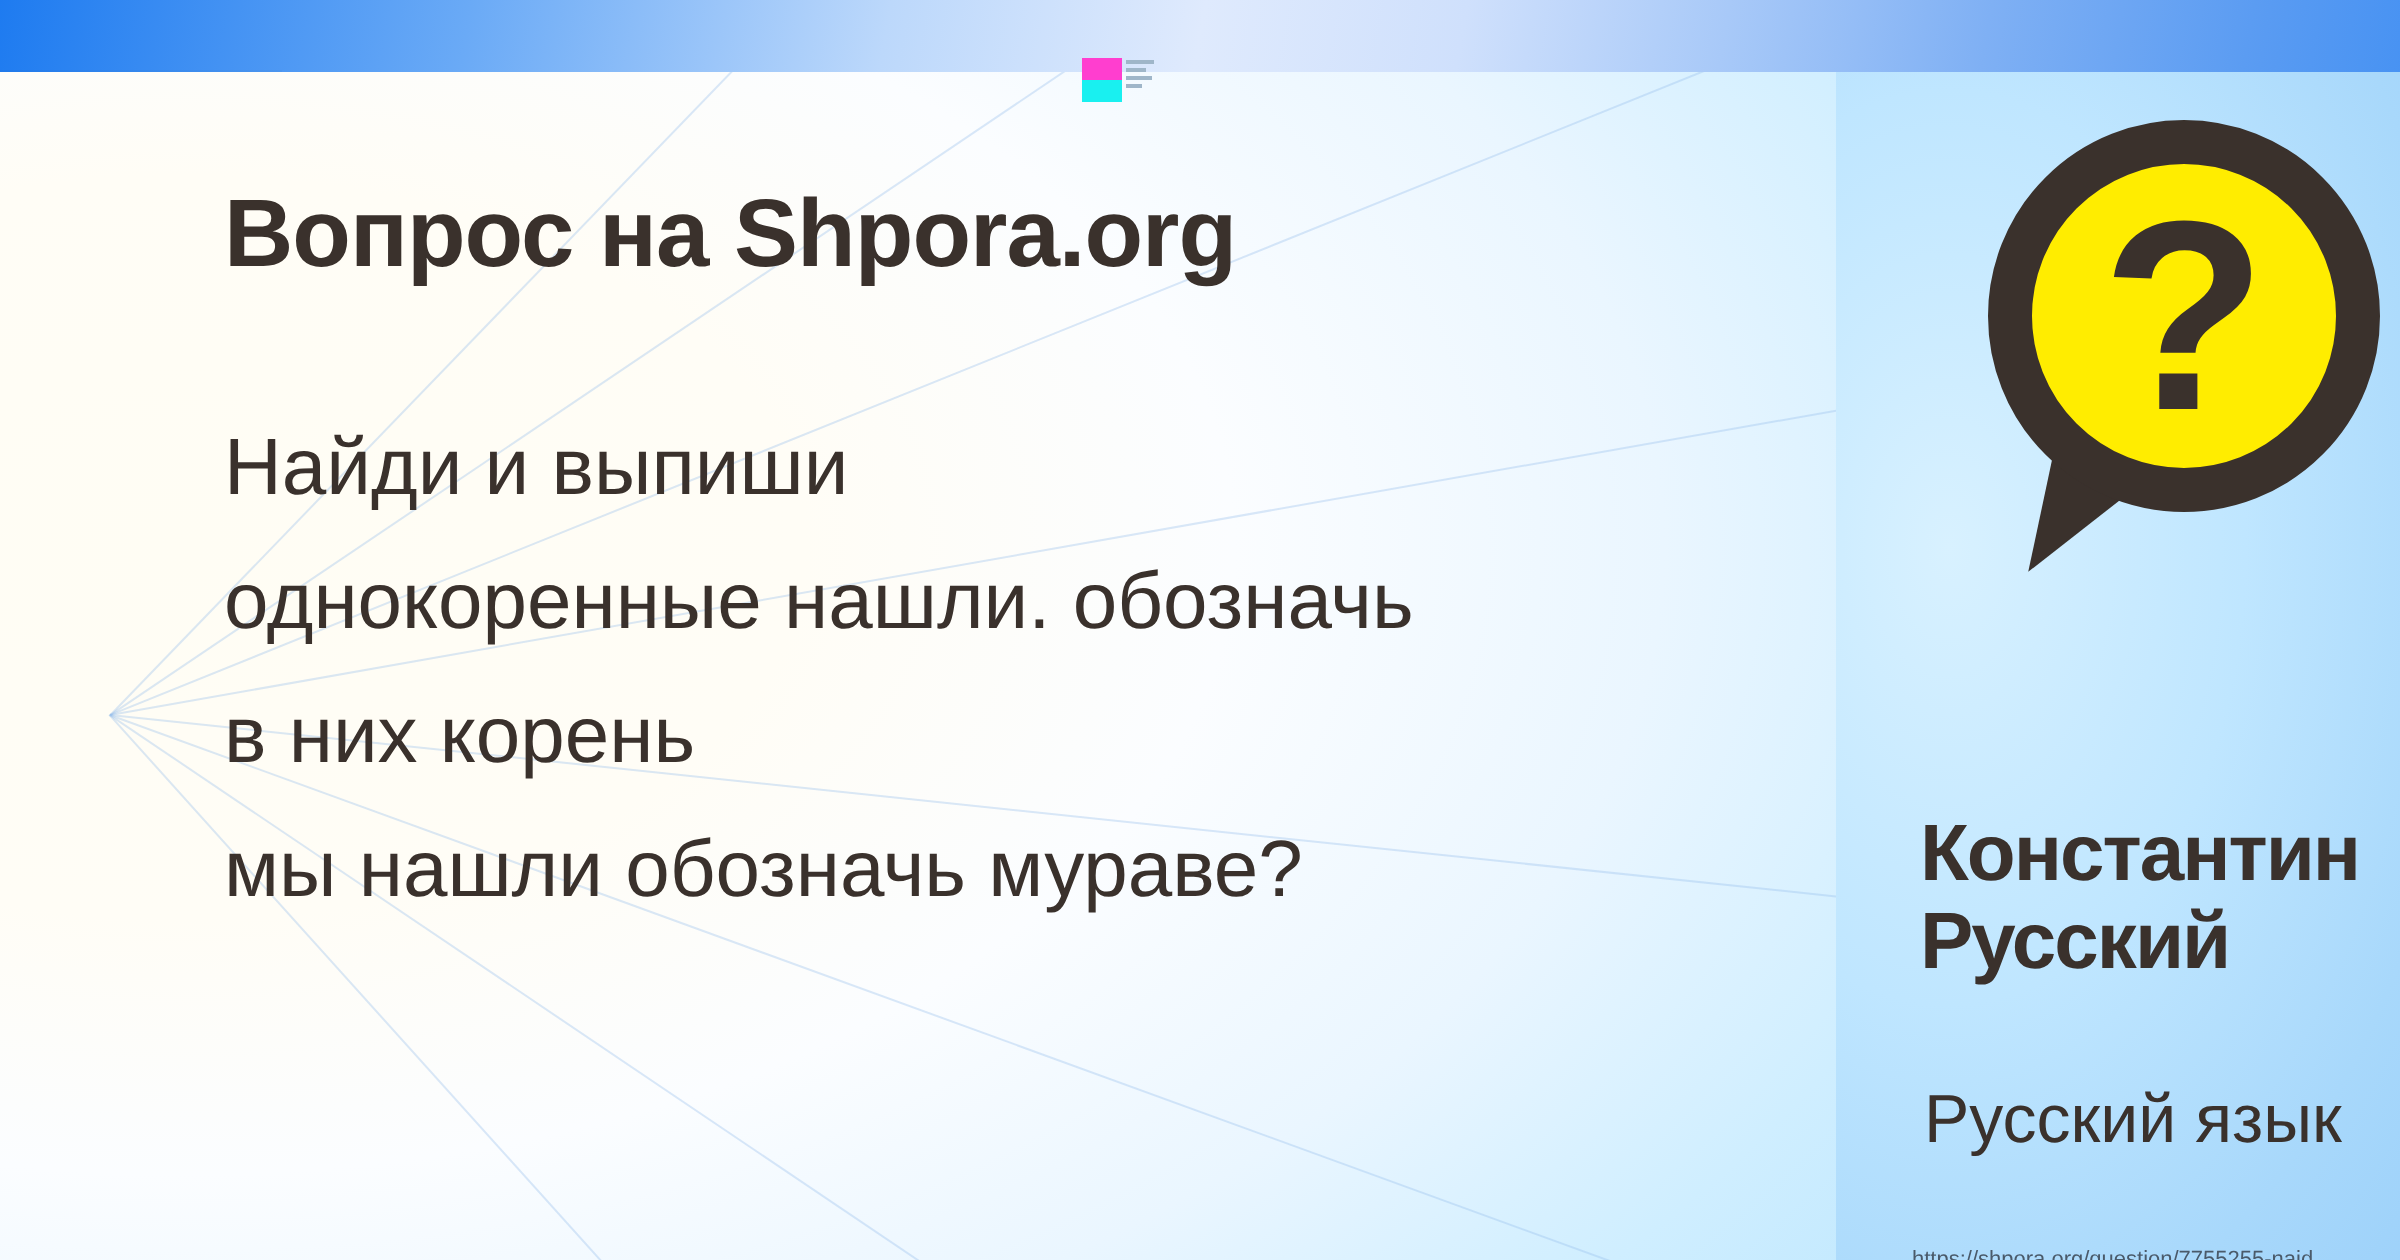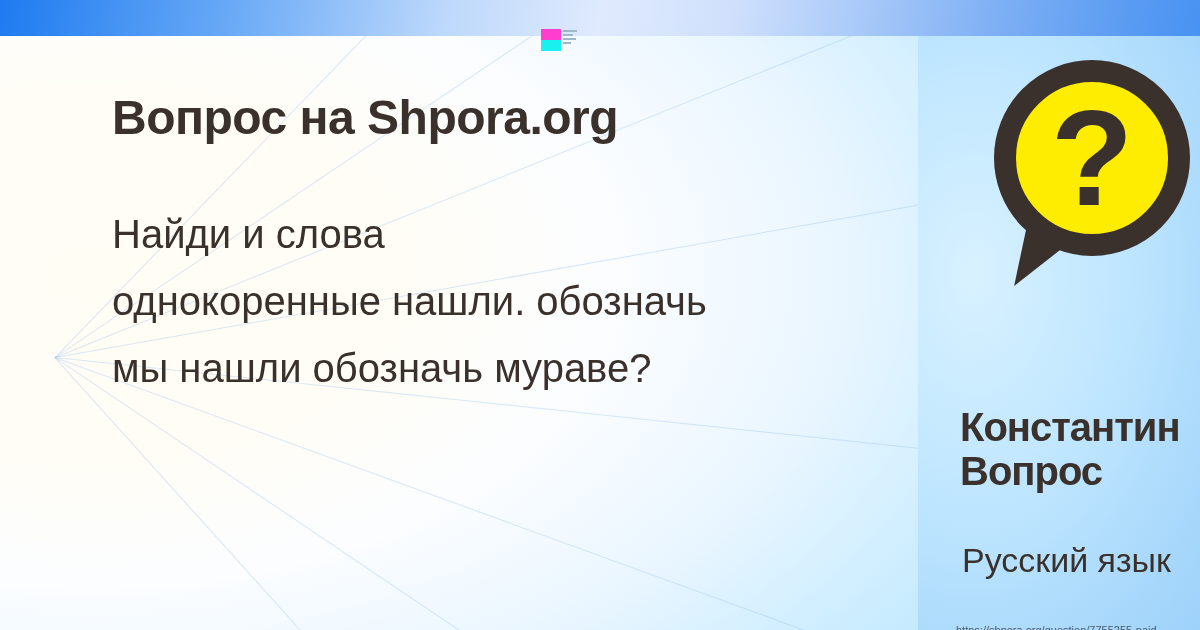--- a/index.html
+++ b/index.html
@@ -233,22 +233,23 @@
     <i style="transform:rotate(-10deg);"></i>
     <i style="transform:rotate(6deg);"></i>
     <i style="transform:rotate(20deg);"></i>
     <i style="transform:rotate(34deg);"></i>
     <i style="transform:rotate(48deg);"></i>
   </div>
 
   <div id="main-title">Вопрос на Shpora.org</div>
 
   <div id="main-body">
-    <span class="ln">Найди и слова</span>
+    <span class="ln">Найди и выпиши</span>
     <span class="ln">однокоренные нашли. обозначь</span>
+    <span class="ln">в них корень</span>
     <span class="ln">мы нашли обозначь мураве?</span>
   </div>
 
 </div>
 
 <div id="logo-mark">
   <div class="sq-magenta"></div>
   <div class="sq-cyan"></div>
   <div class="bars">
     <span></span>
@@ -266,19 +267,19 @@
   </div>
 
   <div id="right-bubble">
     <div class="tail"></div>
     <div class="circle"></div>
     <div class="qmark">?</div>
   </div>
 
   <div id="right-name">
     <span style="display:block">Константин</span>
-    <span style="display:block">Вопрос</span>
+    <span style="display:block">Русский</span>
   </div>
 
   <div id="right-subject">Русский язык</div>
 
   <div id="url-right">https://shpora.org/question/7755255-naid</div>
 </div>
 
 </body></html>

